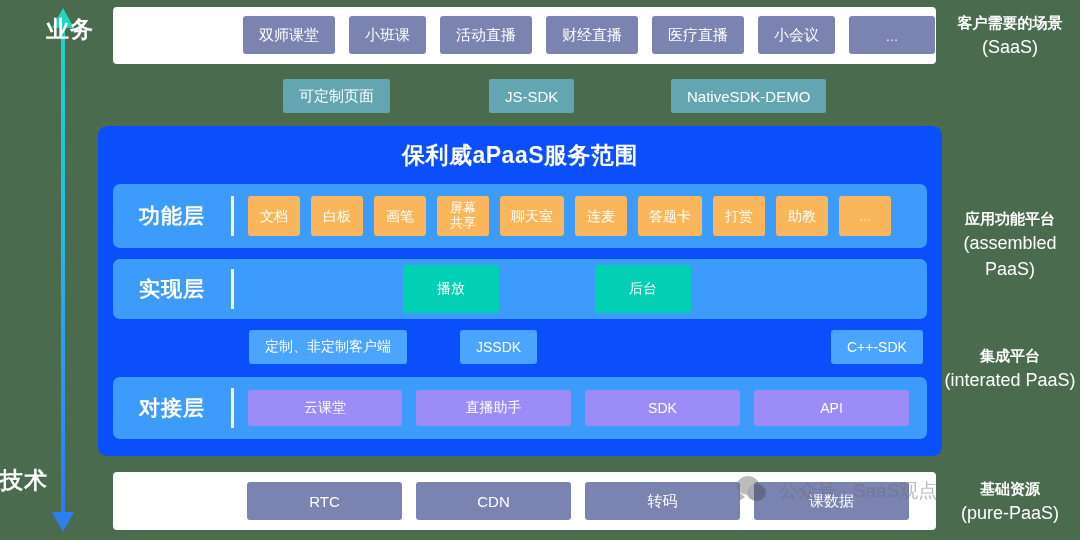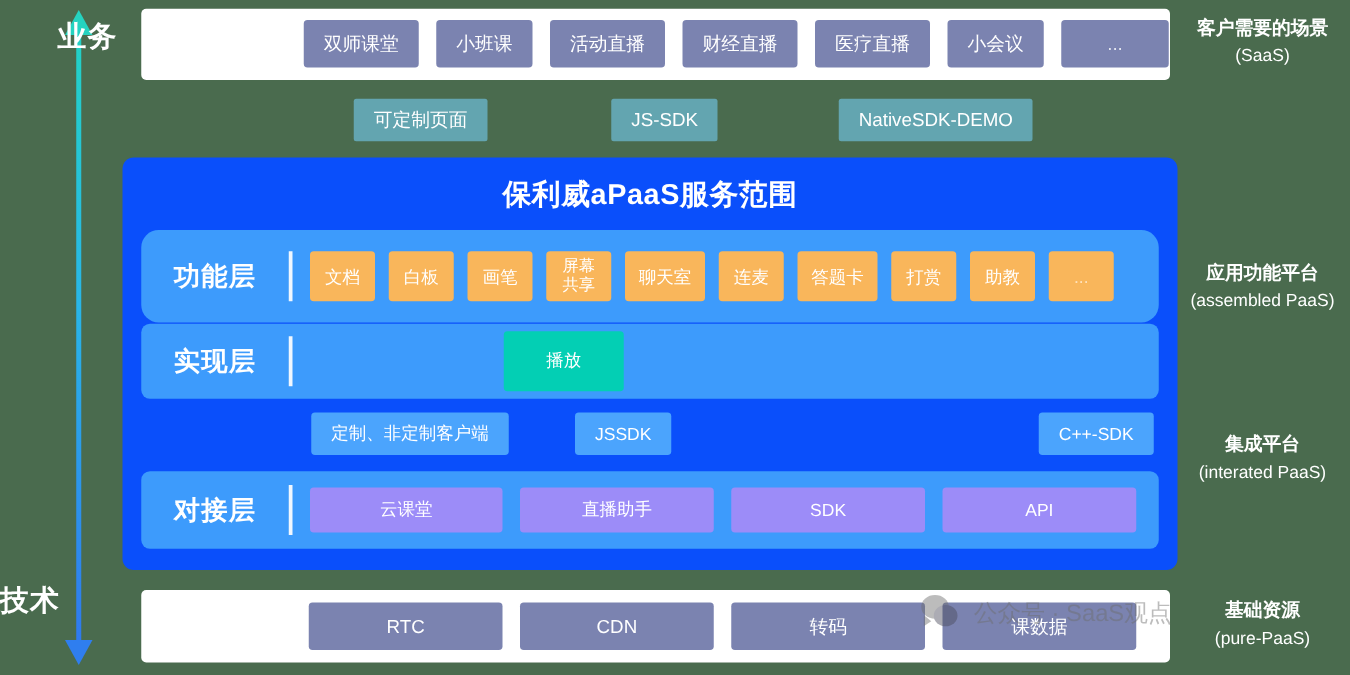--- a/index.html
+++ b/index.html
@@ -23,21 +23,21 @@
     border-top:20px solid #2f7eef;}
   .axis-label{position:absolute;left:0;color:#ffffff;font-weight:bold;font-size:23px;
     letter-spacing:1px;white-space:nowrap;}
   .axis-label.top{top:14px;}
   .axis-label.bot{top:465px;}
 
   
   .side-label{position:absolute;left:940px;width:140px;text-align:center;color:#fff;
     line-height:1.45;}
   .side-label .l1{font-weight:bold;font-size:15px;}
-  .side-label .l2{font-size:14px;}
+  .side-label .l2{font-size:18px;}
 
   
   .chip{display:flex;align-items:center;justify-content:center;text-align:center;
     color:#ffffff;box-sizing:border-box;}
 
   
   .card-white{position:absolute;background:#ffffff;border-radius:4px;}
   #top-card{left:113px;top:7px;width:823px;height:57px;}
   #bottom-card{left:113px;top:472px;width:823px;height:58px;}
   .row-flex{position:absolute;display:flex;align-items:center;}
@@ -133,21 +133,21 @@
   </div>
 
   <div class="chip chip-teal" style="left:283px;top:79px;">可定制页面</div>
   <div class="chip chip-teal" style="left:489px;top:79px;">JS-SDK</div>
   <div class="chip chip-teal" style="left:671px;top:79px;">NativeSDK-DEMO</div>
 
   <div id="blue-panel">
 
     <div id="panel-title">保利威aPaaS服务范围</div>
 
-    <div class="sub-panel" style="left:15px;top:58px;width:814px;height:74px;border-radius:14px;">
+    <div class="sub-panel" style="left:15px;top:58px;width:814px;height:64px;">
       <div class="layer-name">功能层</div>
       <div class="vbar"></div>
       <div class="chip chip-orange">文档</div>
       <div class="chip chip-orange">白板</div>
       <div class="chip chip-orange">画笔</div>
       <div class="chip chip-orange two-line">
         <span>屏幕</span>
         <span>共享</span>
       </div>
       <div class="chip chip-orange">聊天室</div>
@@ -155,20 +155,21 @@
       <div class="chip chip-orange">答题卡</div>
       <div class="chip chip-orange">打赏</div>
       <div class="chip chip-orange">助教</div>
       <div class="chip chip-orange dots">...</div>
     </div>
 
     <div class="sub-panel" style="left:15px;top:133px;width:814px;height:60px;">
       <div class="layer-name">实现层</div>
       <div class="vbar"></div>
       <div class="chip chip-green" style="margin-left:155px;">播放</div>
+      <div class="chip chip-green" style="margin-left:96px;">后台</div>
     </div>
 
     <div class="chip chip-lightblue" style="left:151px;top:204px;">定制、非定制客户端</div>
     <div class="chip chip-lightblue" style="left:362px;top:204px;">JSSDK</div>
     <div class="chip chip-lightblue" style="left:733px;top:204px;">C++-SDK</div>
 
     <div class="sub-panel" style="left:15px;top:251px;width:814px;height:62px;">
       <div class="layer-name">对接层</div>
       <div class="vbar"></div>
       <div class="chip chip-purple" style="width:154px;">云课堂</div>

